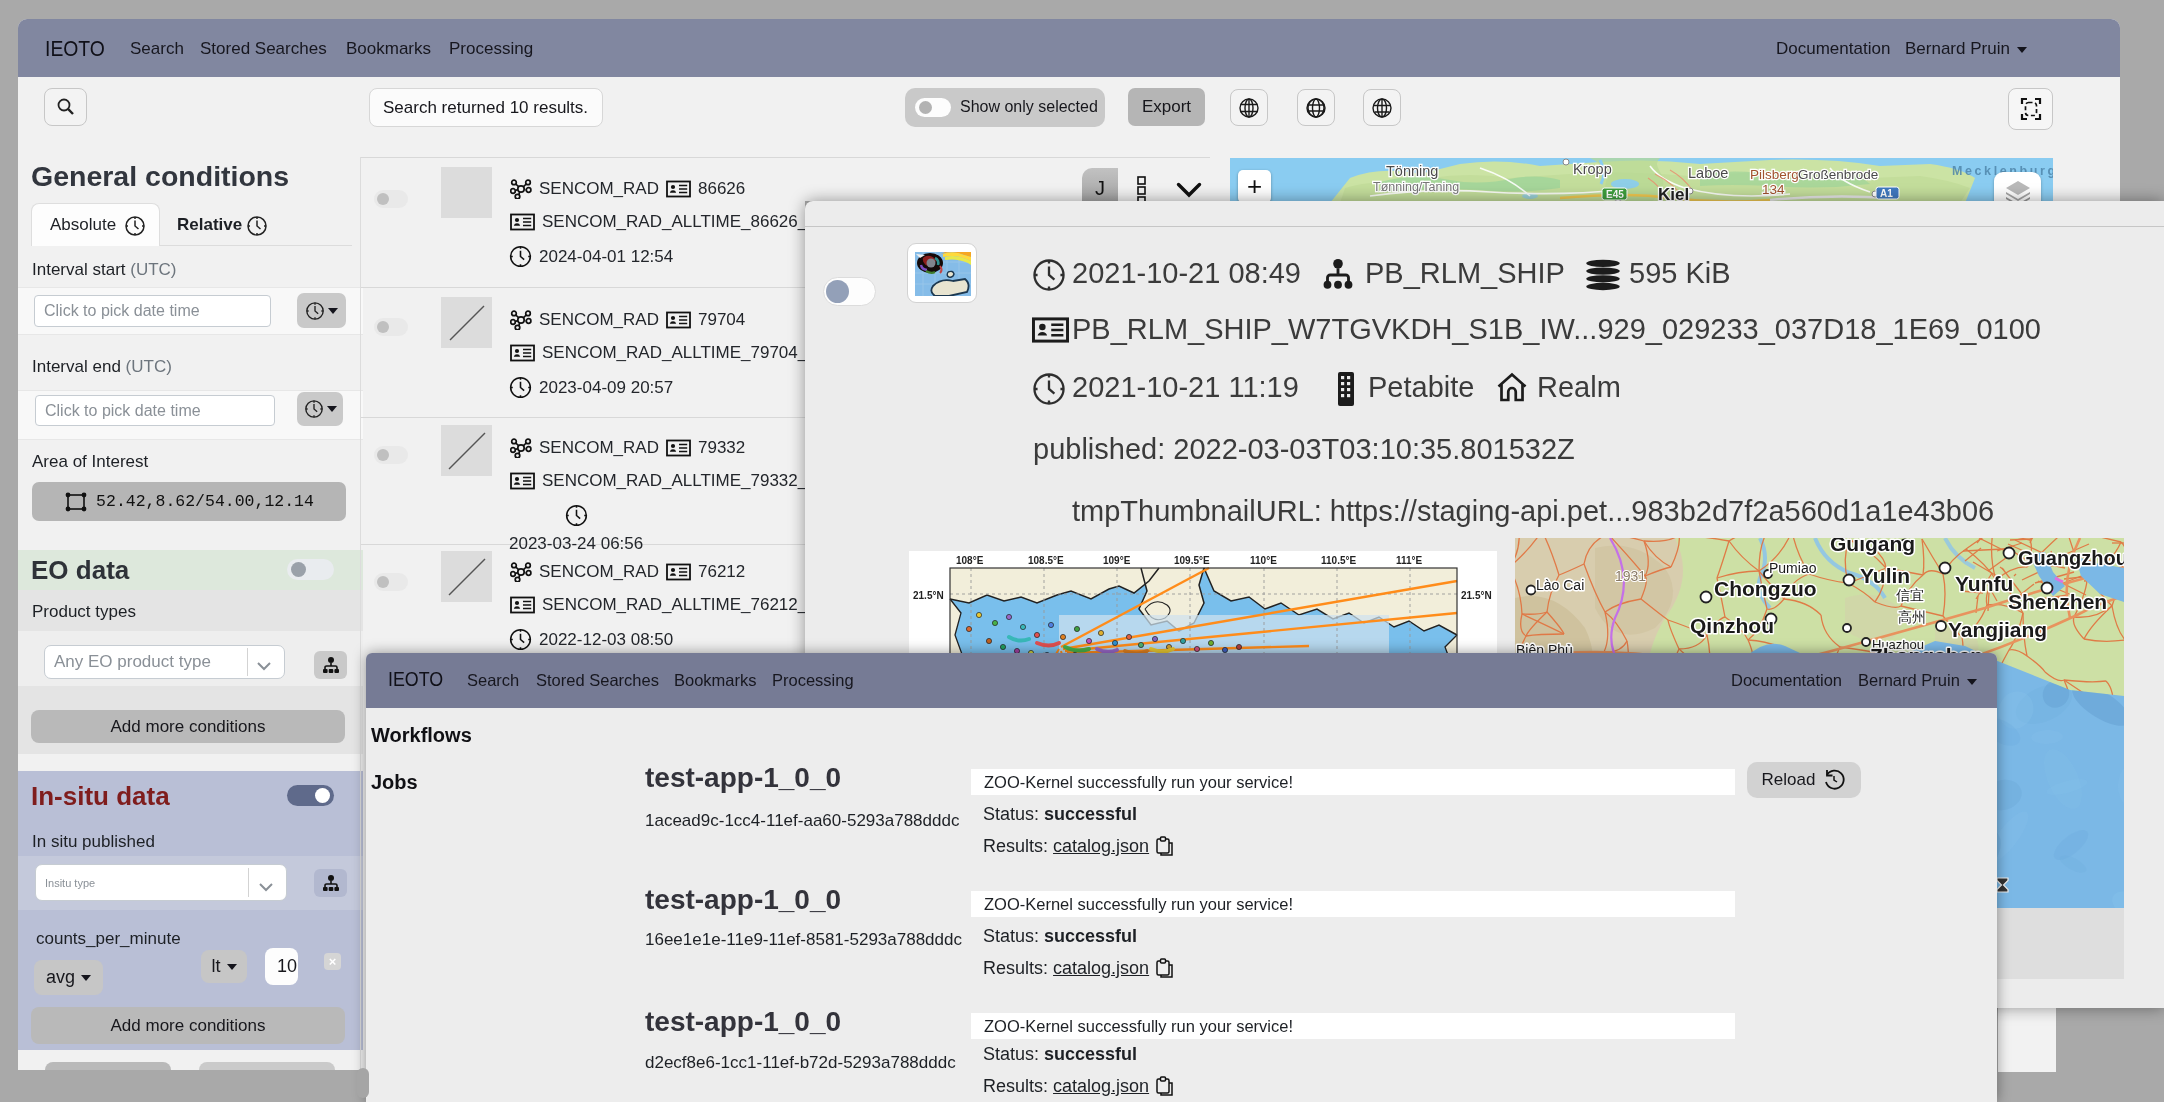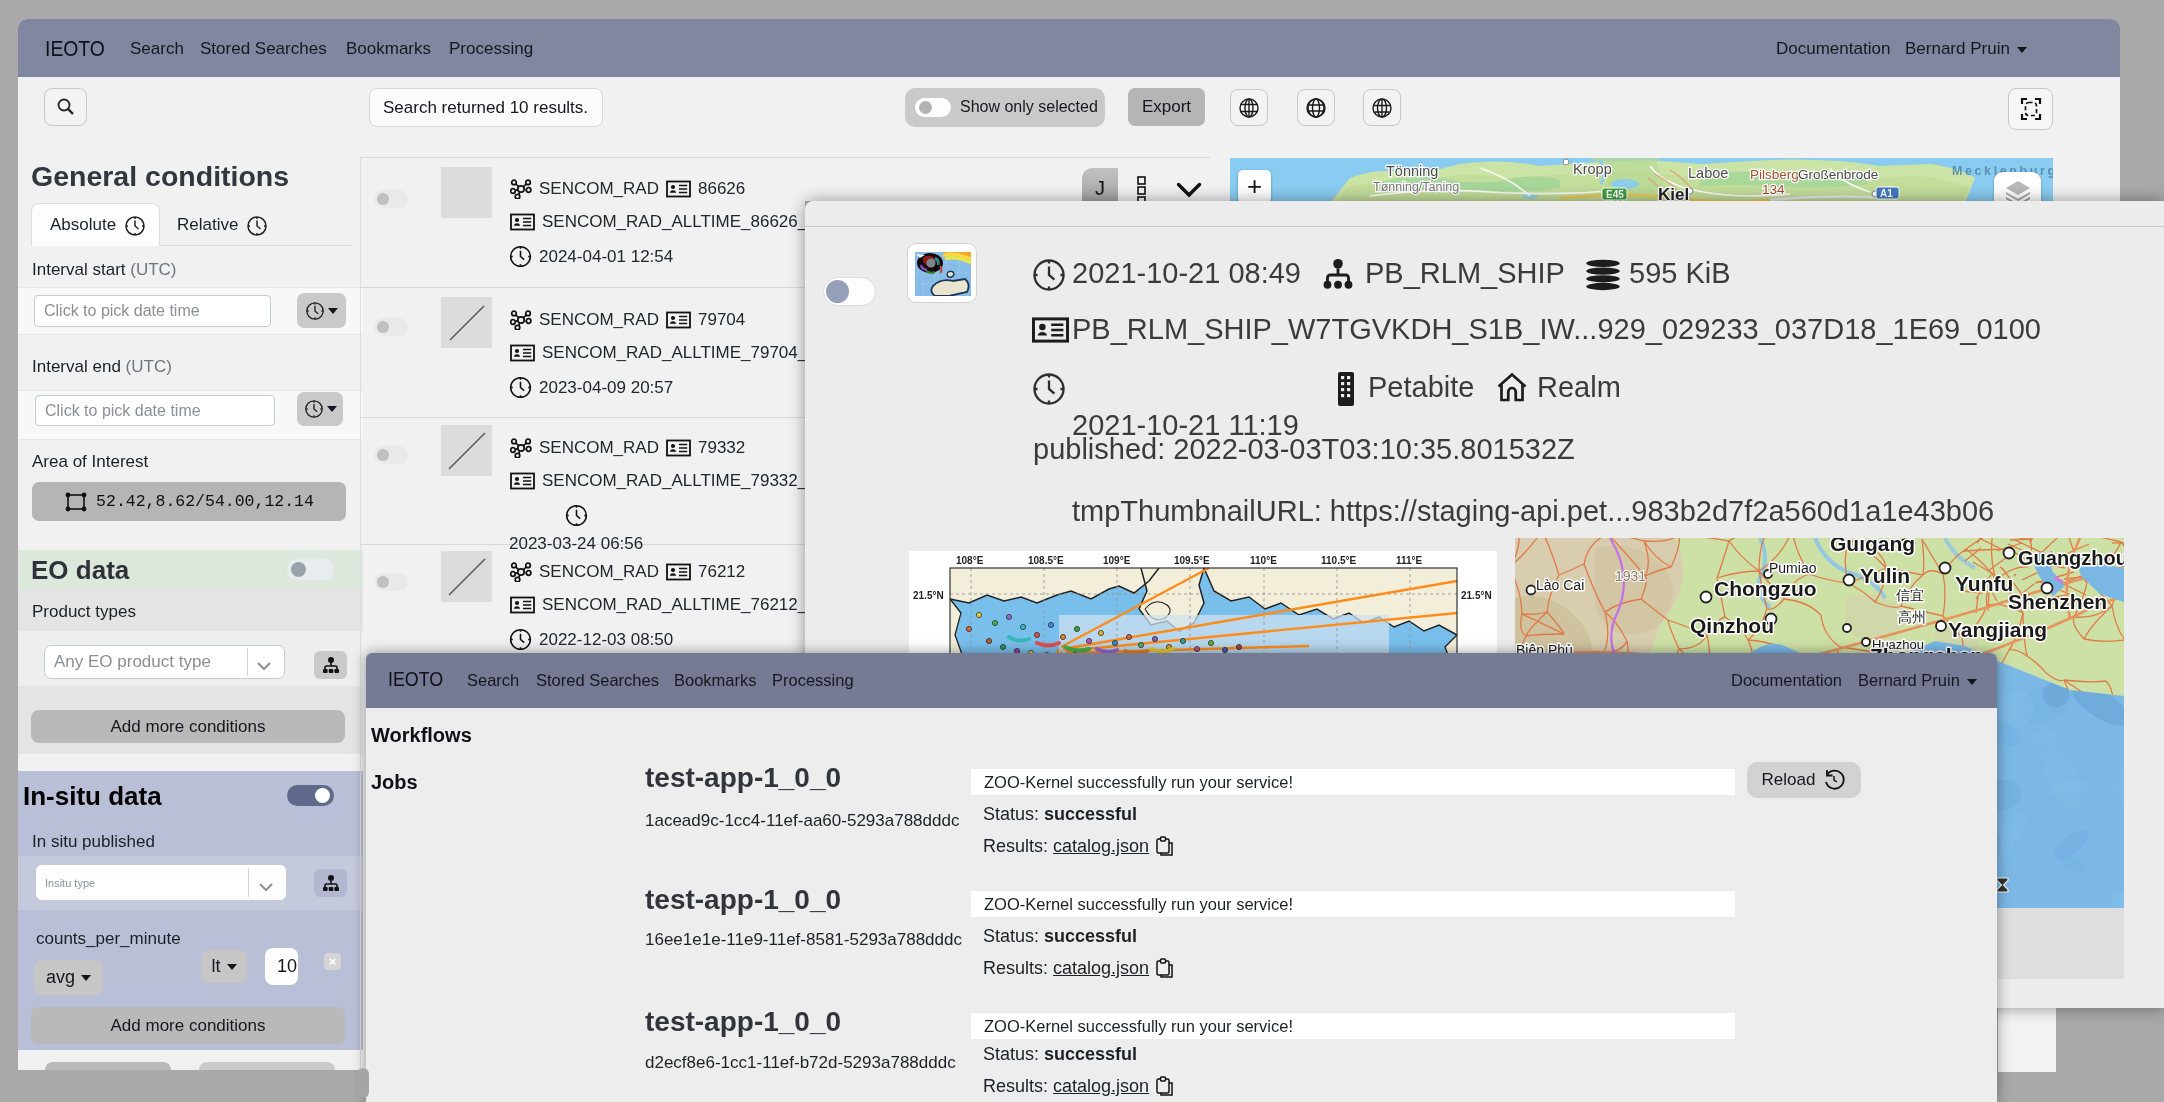--- a/index.html
+++ b/index.html
@@ -157,21 +157,21 @@
 <div class="abs" style="left:31px; top:160px; font-size:28.5px; font-weight:bold; color:#32363e;text-align:center;">General conditions</div>
 
 <div class="abs" style="left:160px; top:245px; width:192px; height:1px; background:#dcdcdc;"></div>
 <div class="abs" style="left:31px; top:203px; width:129px; height:43px; background:#fdfdfd; border:1px solid #dedede; border-bottom:none; border-radius:8px 8px 0 0;"></div>
 <div class="abs lbl" style="left:50px; top:215px;">Absolute</div>
 <svg class="abs" style="left:124px; top:215px;" width="22" height="22" viewBox="0 0 22 22" fill="none" stroke="#222" stroke-width="1.5">
     <circle cx="11" cy="11" r="9"></circle>
     <path d="M11 5.5 V11 L14.5 14"></path>
     <path d="M11 2 v2 M11 18 v2 M2 11 h2 M18 11 h2"></path>
   </svg>
-<div class="abs lbl" style="left:177px; top:215px;">Relative</div>
+<div class="abs lbl" style="left:177px; top:215px;font-weight:bold;">Relative</div>
 <svg class="abs" style="left:246px; top:215px;" width="22" height="22" viewBox="0 0 22 22" fill="none" stroke="#222" stroke-width="1.5">
     <circle cx="11" cy="11" r="9"></circle>
     <path d="M11 5.5 V11 L14.5 14"></path>
     <path d="M11 2 v2 M11 18 v2 M2 11 h2 M18 11 h2"></path>
   </svg>
 
 <div class="abs lbl" style="left:32px; top:260px;">Interval start <span class="mut">(UTC)</span></div>
 <div class="abs" style="left:18px; top:287px; width:345px; height:48px; background:#f8f8f8; border-top:1px solid #e7e7e7; border-bottom:1px solid #e7e7e7;"></div>
 <div class="abs inp" style="left:34px; top:295px; width:237px; height:32px;">Click to pick date time</div>
 <div class="abs" style="left:297px; top:293px; width:49px; height:35px; background:#c9c9c9; border-radius:7px; display:flex; align-items:center; justify-content:center; gap:3px;">
@@ -225,21 +225,21 @@
       <circle cx="10" cy="4" r="3" fill="#111"></circle>
       <path d="M10 7 v3 M4 14 v-2.5 a1.5 1.5 0 0 1 1.5-1.5 h9 a1.5 1.5 0 0 1 1.5 1.5 V14" stroke="#111" stroke-width="1.6" fill="none"></path>
       <rect x="2" y="13" width="4.6" height="4" rx="1" fill="#111"></rect>
       <rect x="7.7" y="13" width="4.6" height="4" rx="1" fill="#111"></rect>
       <rect x="13.4" y="13" width="4.6" height="4" rx="1" fill="#111"></rect>
     </svg>
 </div>
 <div class="abs graybtn" style="left:31px; top:710px; width:314px; height:33px; background:#b9b9b9; border-radius:8px;">Add more conditions</div>
 
 <div class="abs" style="left:18px; top:771px; width:345px; height:279px; background:#b9bfd6;"></div>
-<div class="abs" style="left:23px; top:781px; font-size:26px; font-weight:bold; color:#000000;">In-situ data</div>
+<div class="abs" style="left:31px; top:781px; font-size:26px; font-weight:bold; color:#7f1d1d;">In-situ data</div>
 <div class="abs" style="left:287px; top:785px; width:47px; height:21px; background:#5f6a8b; border-radius:11px;"></div>
 <div class="abs" style="left:315px; top:788px; width:15px; height:15px; background:#ffffff; border-radius:50%;"></div>
 <div class="abs lbl" style="left:32px; top:832px;">In situ published</div>
 <div class="abs" style="left:18px; top:856px; width:345px; height:54px; background:#c4c9db;"></div>
 <div class="abs inp" style="left:35px; top:864px; width:252px; height:37px; border-radius:7px; font-size:11px;">Insitu type</div>
 <div class="abs" style="left:248px; top:868px; width:1px; height:29px; background:#d3d3d3;"></div>
 <div class="abs" style="left:258px; top:878px;"><svg width="16" height="10" viewBox="0 0 16 10" fill="none" stroke="#8a9097" stroke-width="2">
       <path d="M2 2 L8 8 L14 2"></path>
     </svg></div>
 <div class="abs" style="left:314px; top:869px; width:33px; height:28px; background:#b2b8cf; border-radius:6px; display:flex; align-items:center; justify-content:center;">
@@ -496,21 +496,21 @@
     <path d="M3.8 12.8 a3.3 3.3 0 0 1 6.4 0 Z" fill="#1c1c1c"></path>
     <path d="M13 5.5 h8.2 M13 9 h8.2 M13 12.5 h8.2" stroke="#1c1c1c" stroke-width="1.7"></path>
   </svg>
 <div class="abs ptxt" style="left:1072px; top:313px;">PB_RLM_SHIP_W7TGVKDH_S1B_IW...929_029233_037D18_1E69_0100</div>
 
 <svg class="abs" style="left:1032px; top:372px;" width="34" height="34" viewBox="0 0 22 22" fill="none" stroke="#2e2e2e" stroke-width="1.5">
     <circle cx="11" cy="11" r="9.4"></circle>
     <path d="M11 5.5 V11 L14.5 14"></path>
     <path d="M11 1.6 v2 M11 18.4 v2 M1.6 11 h2 M18.4 11 h2"></path>
   </svg>
-<div class="abs ptxt" style="left:1072px; top:371px;margin-top:38px;">2021-10-21 11:19</div>
+<div class="abs ptxt" style="left:1072px; top:371px;">2021-10-21 11:19</div>
 <svg class="abs" style="left:1333px; top:369px;" width="26" height="40" viewBox="0 0 13 20">
     <rect x="2.5" y="1.5" width="8" height="17" fill="#1c1c1c" rx="1"></rect>
     <g fill="#ececec">
       <rect x="4" y="3.5" width="1.6" height="1.6"></rect>
       <rect x="7" y="3.5" width="1.6" height="1.6"></rect>
       <rect x="4" y="6.5" width="1.6" height="1.6"></rect>
       <rect x="7" y="6.5" width="1.6" height="1.6"></rect>
       <rect x="4" y="9.5" width="1.6" height="1.6"></rect>
       <rect x="7" y="9.5" width="1.6" height="1.6"></rect>
       <rect x="4" y="12.5" width="1.6" height="1.6"></rect>

